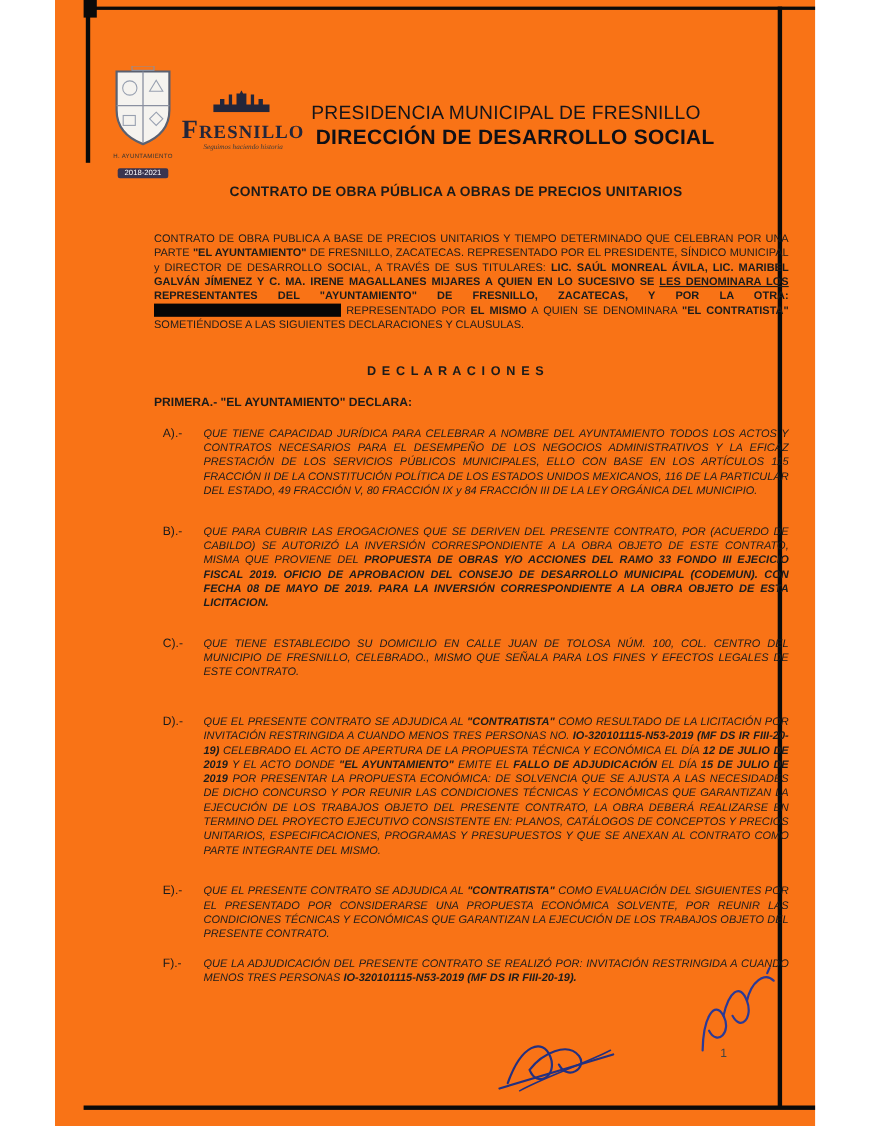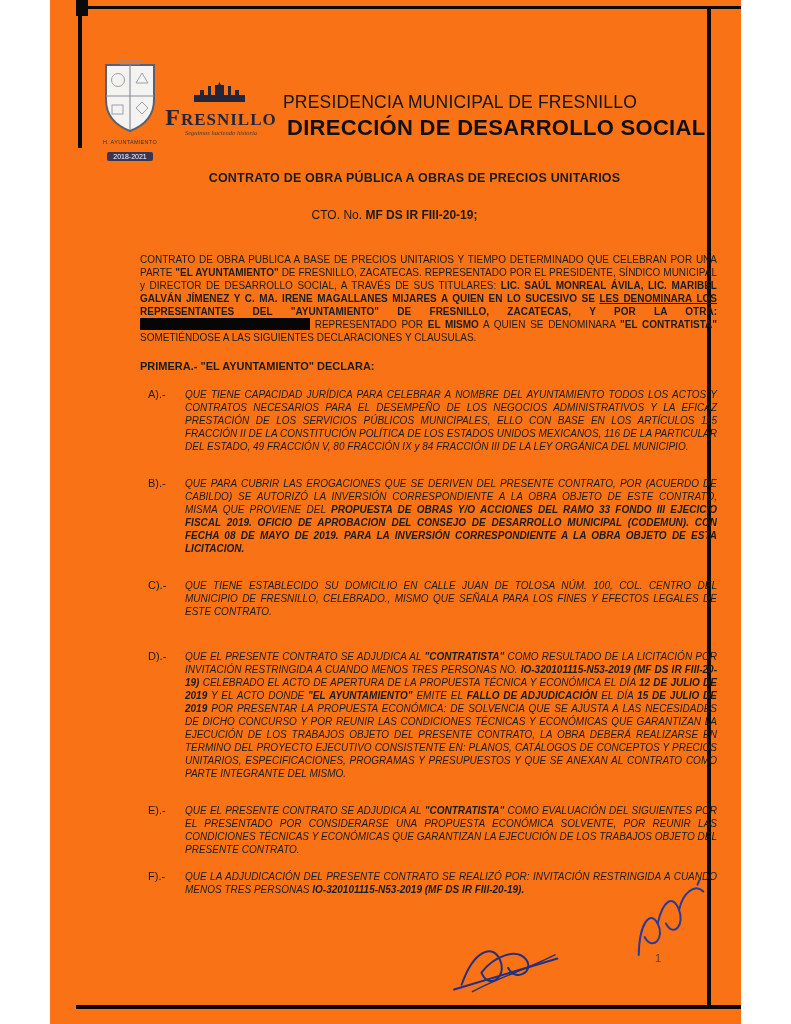--- a/index.html
+++ b/index.html
@@ -22,21 +22,21 @@
   
   .logo-shield { position:absolute; left:44px; top:60px; width:72px; text-align:center; }
   .shield-cap1 { font-size:5.5px; letter-spacing:.3px; color:#333; margin-top:1px; }
   .shield-cap2 { display:inline-block; font-size:7px; color:#fff; background:#3a3550; padding:1px 6px; border-radius:2px; margin-top:1px; }
   .logo-fres { position:absolute; left:112px; top:82px; width:118px; text-align:center; }
   .fres-word { font-family:"Liberation Serif", serif; font-variant:small-caps; font-size:24px; line-height:22px; letter-spacing:1px; color:#23263a; font-weight:bold; }
   .fres-tag  { font-family:"Liberation Serif", serif; font-style:italic; font-size:6.5px; color:#3a3a3a; margin-top:1px; }
 
   .header-text { padding-top:92px; margin-left:143px; }
   .hdr1 { font-size:17.5px; letter-spacing:.2px; color:#15151a; font-weight:400; }
-  .hdr2 { font-size:22px; letter-spacing:.3px; color:#101016; font-weight:bold; margin-top:2px; margin-left:4px; }
+  .hdr2 { font-size:19px; letter-spacing:.3px; color:#101016; font-weight:bold; margin-top:2px; margin-left:4px; }
 
   .doc-title { margin-top:30px; text-align:center; position:relative; left:-14px;
     font-size:12.5px; font-weight:bold; letter-spacing:.2px; }
 
   .cto { margin-top:22px; text-align:center; position:relative; left:-34px; font-size:12px; line-height:16px; }
   .cto .b { font-weight:bold; }
   .cto-line2 { font-weight:bold; text-decoration:underline; }
   .redact { display:inline-block; height:12px; background:#060606; vertical-align:text-bottom; }
   .redact-cto { width:118px; height:14px; margin-left:4px; }
 
@@ -101,25 +101,25 @@
   <div class="doc">
 
     <div class="header-text">
       <div class="hdr1">PRESIDENCIA MUNICIPAL DE FRESNILLO</div>
       <div class="hdr2">DIRECCIÓN DE DESARROLLO SOCIAL</div>
     </div>
 
     <div class="doc-title">CONTRATO DE OBRA PÚBLICA A OBRAS DE PRECIOS UNITARIOS</div>
 
     <div class="cto">
-      <div><span>CTO. No. </span><span class="b">MF DS IR FIII-20-19;</span></div>
     </div>
 
     <p class="body-text intro"><span>CONTRATO DE OBRA PUBLICA A BASE DE PRECIOS UNITARIOS Y TIEMPO DETERMINADO QUE CELEBRAN POR UNA PARTE </span><span style="font-weight: bold;">"EL AYUNTAMIENTO"</span><span> DE FRESNILLO, ZACATECAS. REPRESENTADO POR EL PRESIDENTE, SÍNDICO MUNICIPAL y DIRECTOR DE DESARROLLO SOCIAL,  A TRAVÉS DE SUS TITULARES: </span><span style="font-weight: bold;">LIC. SAÚL MONREAL ÁVILA, LIC. MARIBEL GALVÁN JÍMENEZ Y C. MA. IRENE MAGALLANES MIJARES A QUIEN EN LO SUCESIVO SE </span><span class="u" style="font-weight: bold;">LES DENOMINARA LOS</span><span style="font-weight: bold;"> REPRESENTANTES DEL "AYUNTAMIENTO" DE FRESNILLO, ZACATECAS, Y POR LA OTRA: </span><span class="redact" style="width: 170px;"></span><span> REPRESENTADO POR </span><span style="font-weight: bold;">EL MISMO</span><span>  A  QUIEN SE DENOMINARA </span><span style="font-weight: bold;">"EL CONTRATISTA"</span><span> SOMETIÉNDOSE A LAS   SIGUIENTES DECLARACIONES Y CLAUSULAS.</span></p>
 
+    <div class="decl-heading">D E C L A R A C I O N E S</div>
 
     <div class="primera">PRIMERA.- "EL AYUNTAMIENTO" DECLARA:</div>
 
     <div class="clauses">
   <div class="clause">
     <div class="clause-label">A).-</div>
     <p class="body-text clause-body"><span>QUE TIENE CAPACIDAD JURÍDICA PARA CELEBRAR A NOMBRE DEL AYUNTAMIENTO TODOS LOS ACTOS Y CONTRATOS NECESARIOS PARA EL DESEMPEÑO DE LOS NEGOCIOS ADMINISTRATIVOS Y LA EFICAZ PRESTACIÓN DE LOS SERVICIOS PÚBLICOS MUNICIPALES, ELLO CON BASE EN LOS ARTÍCULOS 115 FRACCIÓN II DE LA CONSTITUCIÓN POLÍTICA DE LOS ESTADOS UNIDOS MEXICANOS, 116 DE LA PARTICULAR DEL ESTADO, 49 FRACCIÓN V, 80 FRACCIÓN IX y 84 FRACCIÓN III DE LA LEY ORGÁNICA DEL MUNICIPIO.</span></p>
   </div>
 
   <div class="clause">

